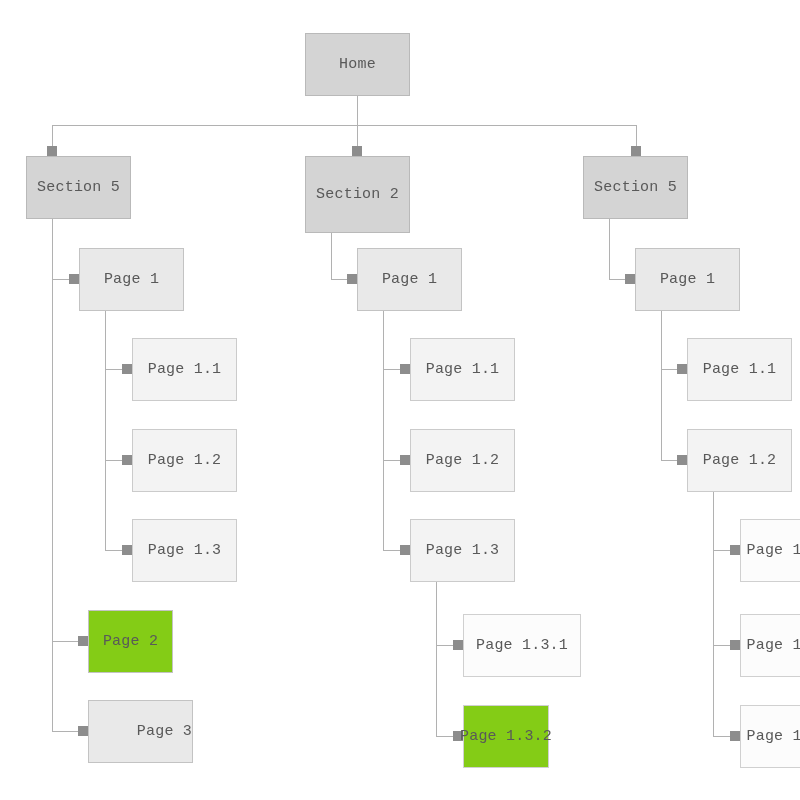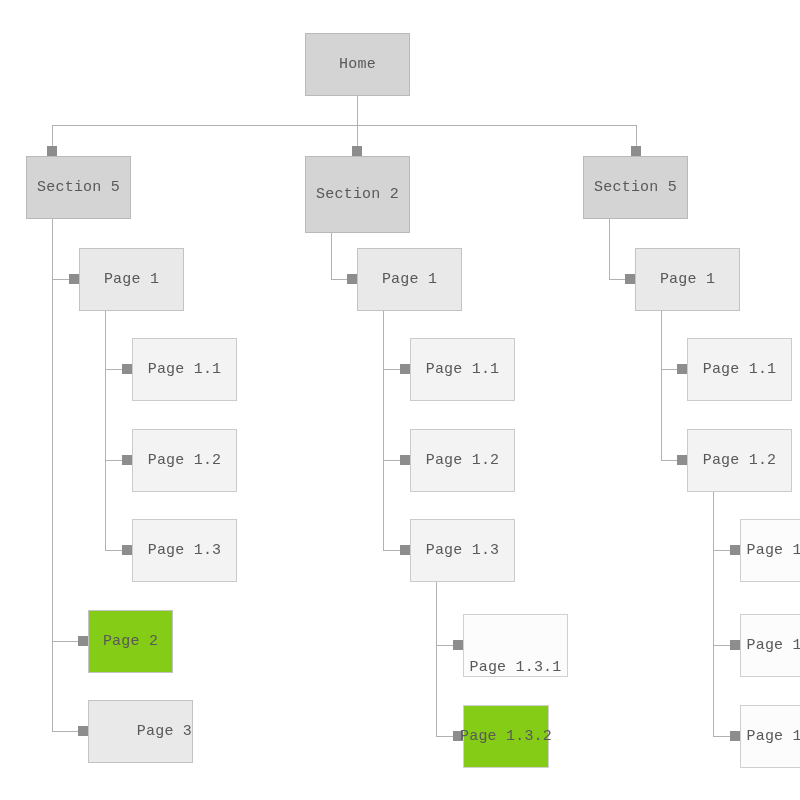--- a/index.html
+++ b/index.html
@@ -129,21 +129,21 @@
     </div>
     <div class="node" style="left: 410px; top: 338px; width: 105px; height: 63px; background: rgb(243, 243, 243); border: 1px solid rgb(203, 203, 203);">
       <span>Page 1.1</span>
     </div>
     <div class="node" style="left: 410px; top: 429px; width: 105px; height: 63px; background: rgb(243, 243, 243); border: 1px solid rgb(203, 203, 203);">
       <span>Page 1.2</span>
     </div>
     <div class="node" style="left: 410px; top: 519px; width: 105px; height: 63px; background: rgb(243, 243, 243); border: 1px solid rgb(203, 203, 203);">
       <span>Page 1.3</span>
     </div>
-    <div class="node" style="left: 463px; top: 614px; width: 105px; height: 63px; background: rgb(252, 252, 252); border: 1px solid rgb(208, 208, 208); align-items: flex-end;">
+    <div class="node" style="left: 463px; top: 614px; width: 118px; height: 63px; background: rgb(252, 252, 252); border: 1px solid rgb(208, 208, 208);">
       <span>Page 1.3.1</span>
     </div>
     <div class="node" style="left: 463px; top: 705px; width: 86px; height: 63px; background: #84cc16; border: 1px solid rgb(208, 208, 208);">
       <span>Page 1.3.2</span>
     </div>
     <div class="node" style="left: 635px; top: 248px; width: 105px; height: 63px; background: rgb(233, 233, 233); border: 1px solid rgb(195, 195, 195);">
       <span>Page 1</span>
     </div>
     <div class="node" style="left: 687px; top: 338px; width: 105px; height: 63px; background: rgb(243, 243, 243); border: 1px solid rgb(203, 203, 203);">
       <span>Page 1.1</span>

